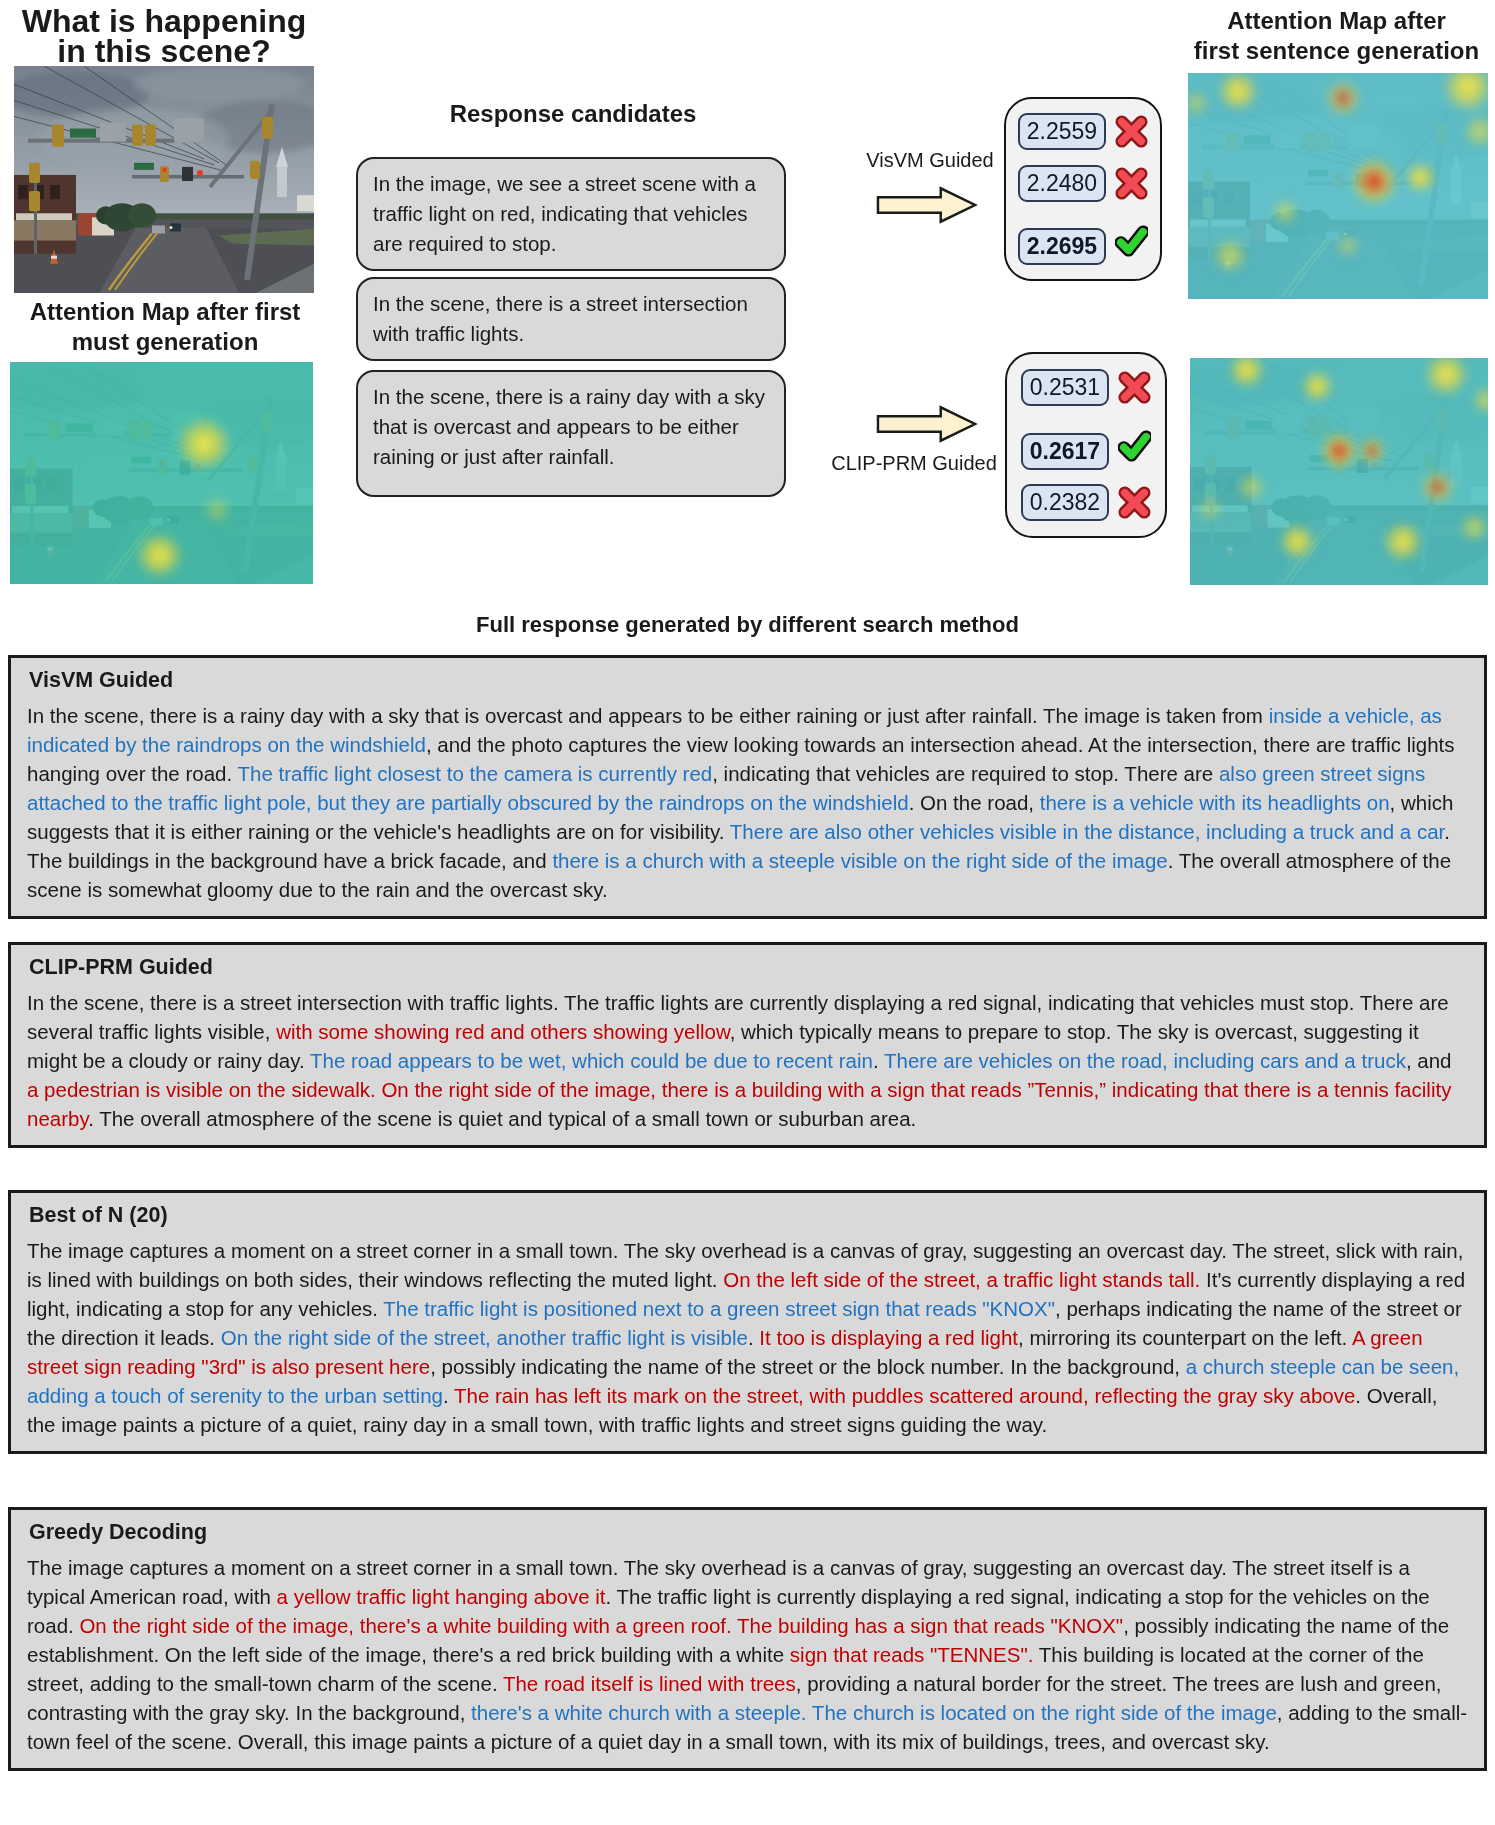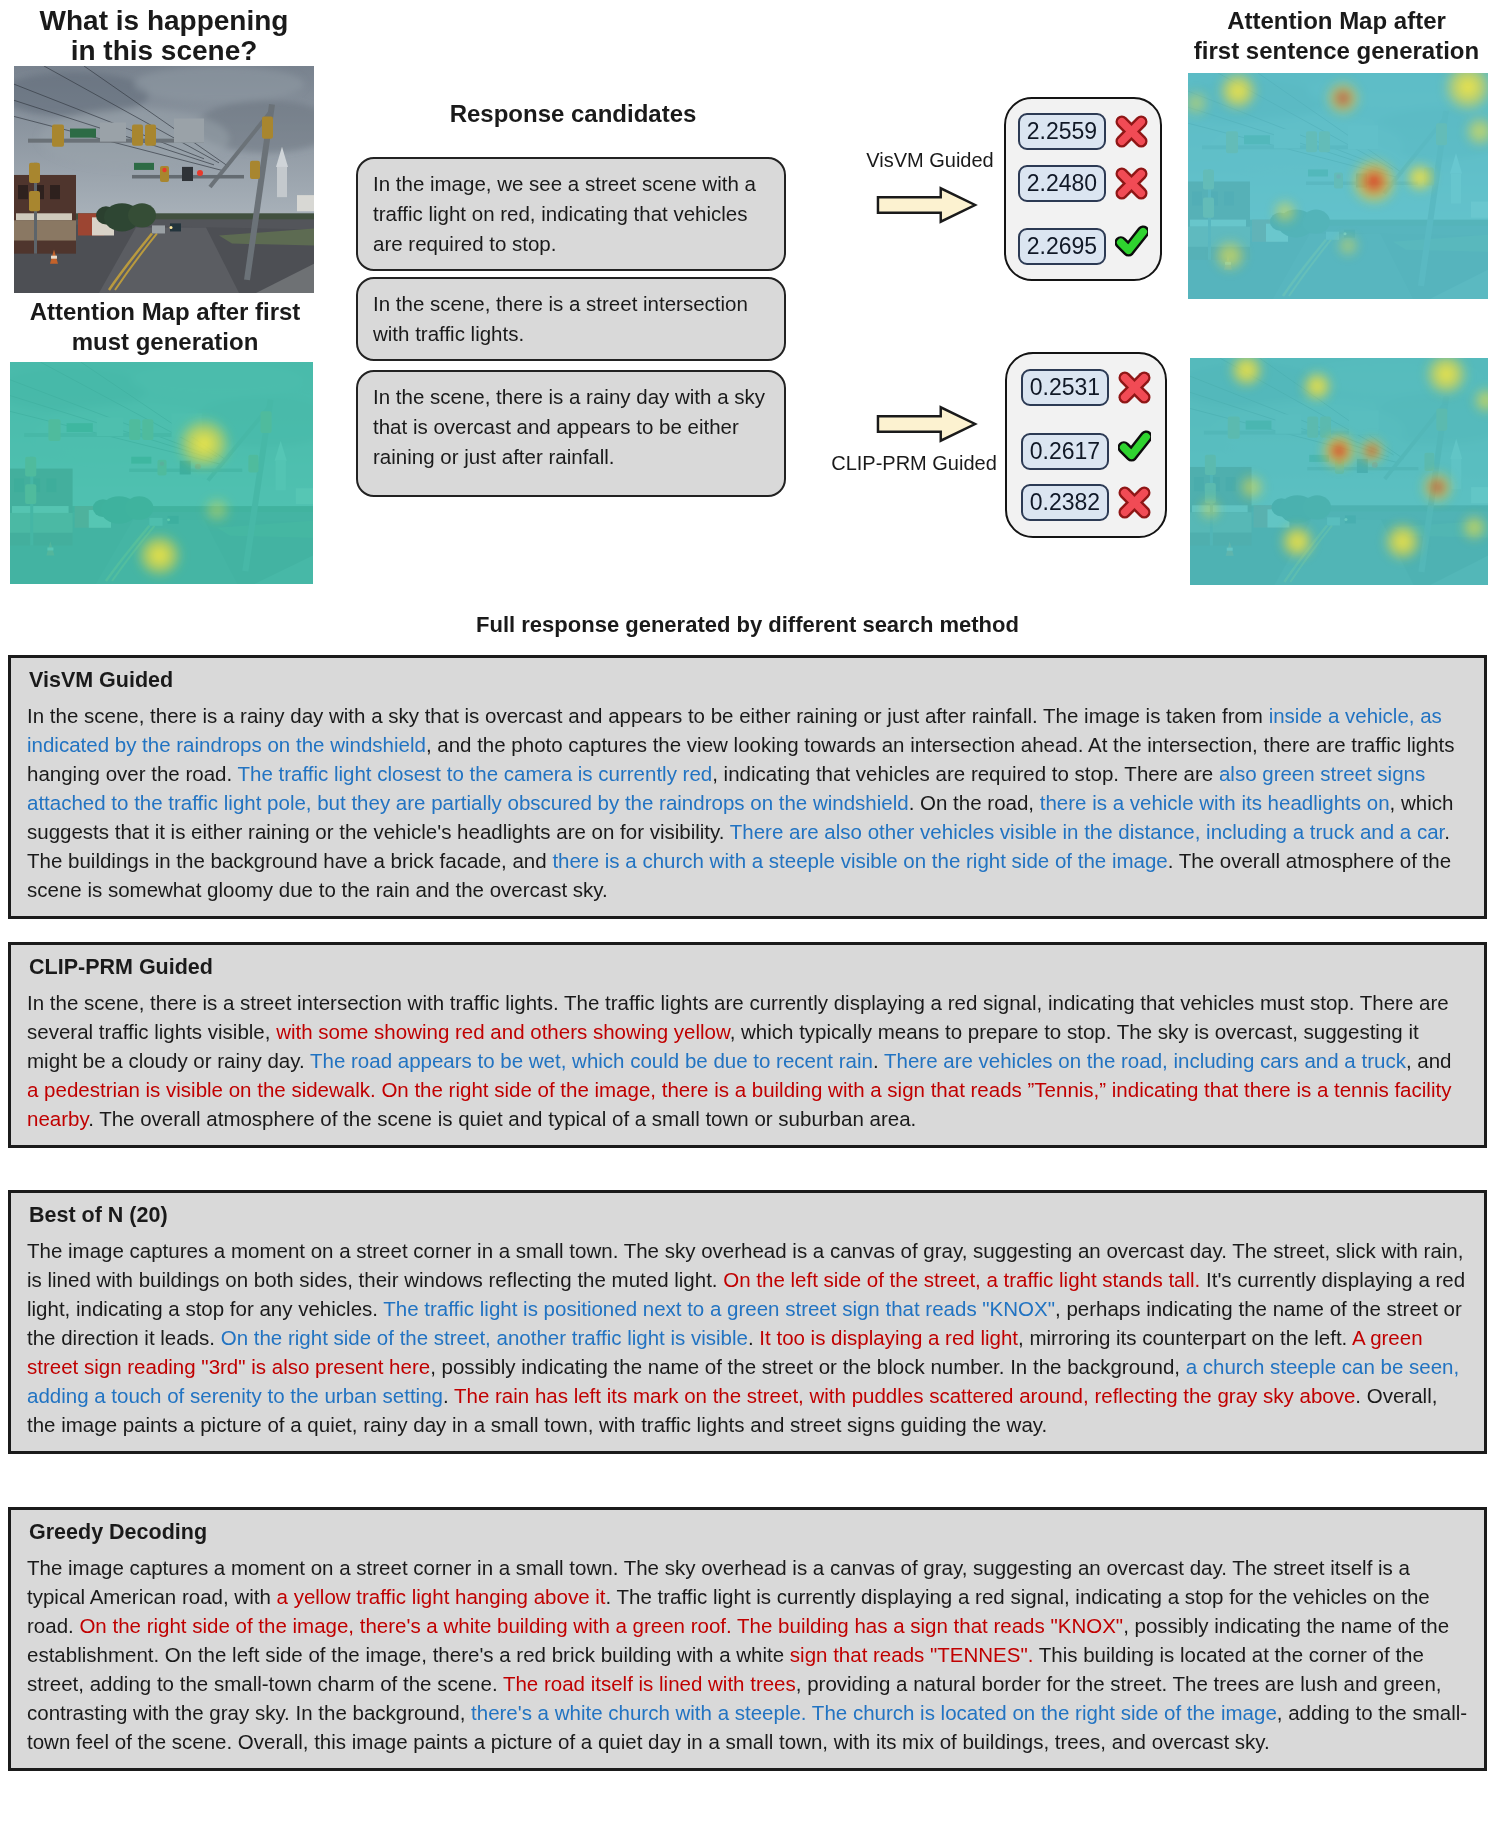--- a/index.html
+++ b/index.html
@@ -1,20 +1,20 @@
 <!DOCTYPE html>
 <html><head>
 <meta charset="utf-8">
 <style>
   html,body{margin:0;padding:0;background:#ffffff;}
   body{font-family:"Liberation Sans", sans-serif;color:#1a1a1a;}
   .canvas{position:relative;width:1495px;height:1825px;background:#fff;overflow:hidden;}
   .abs{position:absolute;}
 
-  .q-title{left:9px;top:6px;width:310px;font-size:28px;line-height:30px;font-weight:700;text-align:center;}
+  .q-title{left:9px;top:6px;width:310px;font-size:32px;line-height:30px;font-weight:700;text-align:center;}
   .map-label{font-size:24px;line-height:30px;font-weight:700;text-align:center;}
   .map-label.token{left:0px;top:297px;width:330px;}
   .map-label.sent{left:1178px;top:6px;width:317px;}
 
   .img{overflow:hidden;}
   .img svg{display:block;width:100%;height:100%;}
   .photo{left:14px;top:66px;width:300px;height:227px;}
   .map-token{left:10px;top:362px;width:303px;height:222px;}
   .map-sent1{left:1188px;top:73px;width:300px;height:226px;}
   .map-sent2{left:1190px;top:358px;width:298px;height:227px;}
@@ -33,21 +33,21 @@
   .visvm-arrow{left:876px;top:185px;}
   .clip-arrow{left:876px;top:404px;}
 
   .score-panel{background:#f2f2f2;border:2.5px solid #141414;border-radius:28px;display:flex;
                flex-direction:column;justify-content:space-evenly;align-items:center;box-sizing:border-box;}
   .visvm-panel{left:1004px;top:97px;width:158px;height:184px;}
   .clip-panel{left:1005px;top:352px;width:162px;height:186px;}
   .score-row{display:flex;align-items:center;gap:9px;}
   .score-value{background:#dbe5f1;border:2px solid #2c3a54;border-radius:9px;padding:3px 7px;
                font-size:23px;color:#101826;min-width:62px;text-align:center;}
-  .score-value.sel{font-weight:400;margin-top:12px;}
+  .score-value.sel{font-weight:700;margin-top:12px;}
   .score-icon{display:block;}
   .score-icon svg{width:33px;height:33px;display:block;}
 
   .full-heading{left:0;top:612px;width:1495px;text-align:center;font-size:22px;font-weight:700;}
 
   .panel{position:absolute;left:8px;width:1479px;background:#d9d9d9;border:3px solid #1b1b1b;
          padding:8px 16px 12px;box-sizing:border-box;}
   .ptitle{font-size:21.5px;margin:2px 0 8px 2px;font-weight:700;}
   .ptext{font-size:20.5px;line-height:29px;margin:0;}
 </style>

